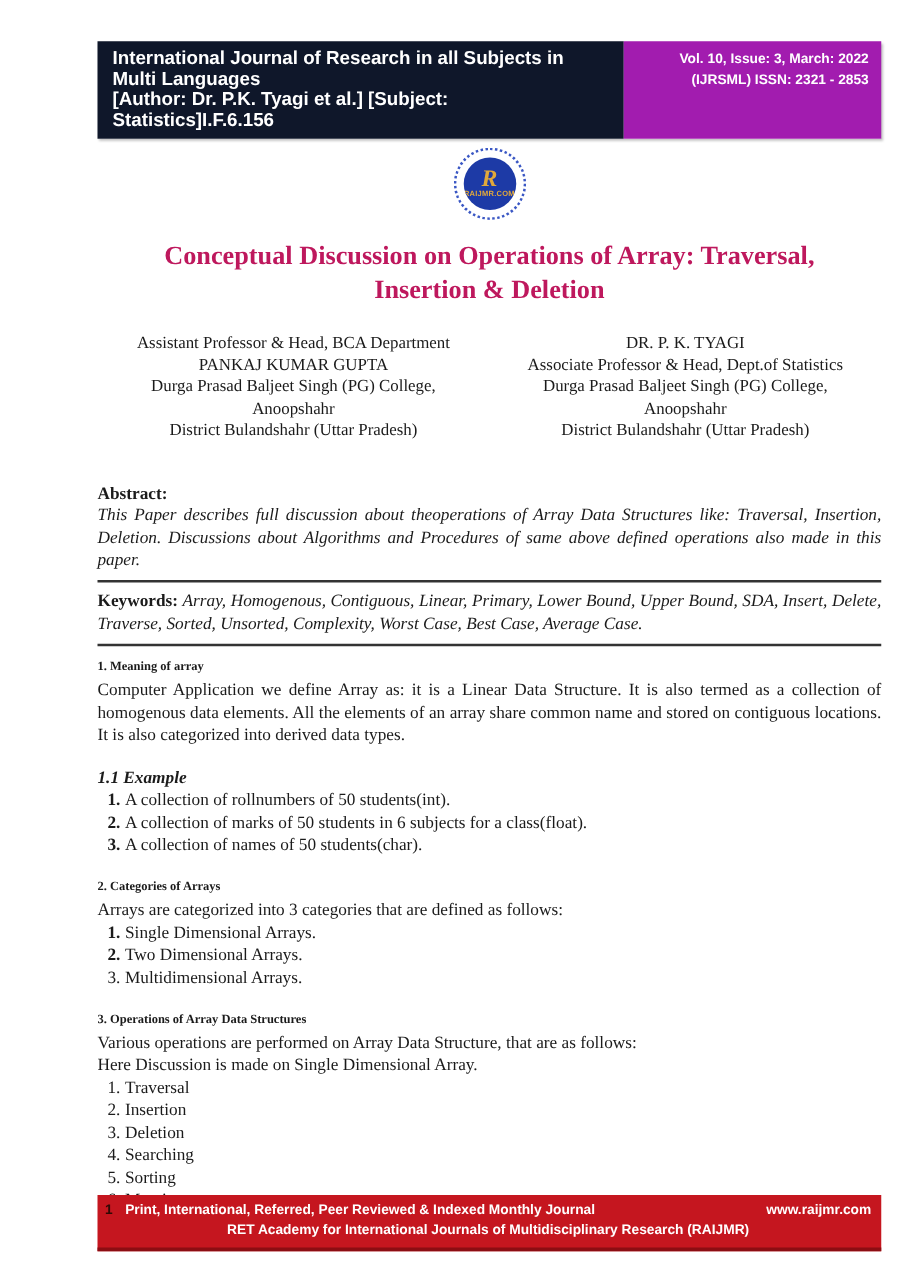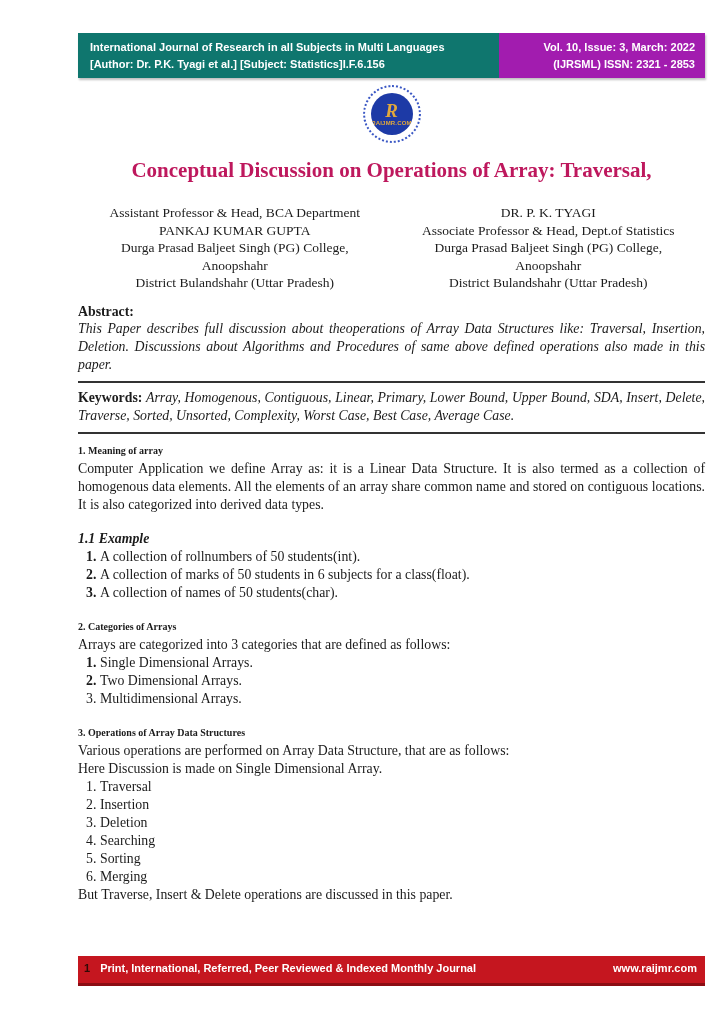--- a/index.html
+++ b/index.html
@@ -9,23 +9,23 @@
     font-family: "Liberation Serif", serif;
     color: #1b1b1b;
     position: relative;
     overflow: hidden;
   }
   .content { position: absolute; left: 78px; top: 0; width: 627px; }
 
   
   .band { display: flex; margin-top: 33px; box-shadow: 1px 2px 2px rgba(0,0,0,.25); }
   .band-left {
-    flex: 1; background: #0f766e; color: #fff;
+    flex: 1; background: #0f172a; color: #fff;
     font-family: "Liberation Sans", sans-serif; font-weight: bold;
-    font-size: 11px; line-height: 16.5px; padding: 6px 12px;
+    font-size: 15px; line-height: 16.5px; padding: 6px 12px;
   }
   .band-right {
     width: 206px; background: #a21caf; color: #fff; text-align: right;
     font-family: "Liberation Sans", sans-serif; font-weight: bold;
     font-size: 11px; line-height: 16.5px; padding: 6px 10px;
   }
 
   
   .logo-wrap { text-align: center; margin-top: 7px; }
   .logo { display: inline-block; width: 58px; height: 58px; position: relative; }
@@ -51,21 +51,21 @@
   .title {
     text-align: center; font-weight: bold; font-size: 21px; line-height: 27px;
     margin-top: 10px; color: #be185d;
   }
 
   
   .authors { display: flex; margin-top: 20px; }
   .author { flex: 1; text-align: center; font-size: 13.5px; line-height: 17.5px; padding: 0 6px; }
 
   
-  .block { margin-top: 12px; }
+  .block { margin-top: 34px; }
   .lbl { font-weight: bold; font-size: 13.8px; }
   .para { font-size: 13.8px; line-height: 18px; text-align: justify; }
   .italic { font-style: italic; }
   .rule { border-top: 2.5px solid #333; margin: 7px 0 6px; }
   .sec-h { font-weight: bold; font-size: 10px; margin-top: 16px; line-height: 18px; }
   .sub-h { font-weight: bold; font-style: italic; font-size: 13.8px; margin-top: 16px; line-height: 18px; }
   .li { display: flex; font-size: 13.8px; line-height: 18px; }
   .li .m { flex: none; width: 22px; padding-left: 8px; }
   .li .m.bold { font-weight: bold; }
 
@@ -102,20 +102,21 @@
       <div class="logo-ring"></div>
       <div class="logo-core">
         <div class="logo-letter">R</div>
         <div class="logo-site">RAIJMR.COM</div>
       </div>
     </div>
   </div>
 
   <div class="title">
     <div>Conceptual Discussion on Operations of Array: Traversal,</div>
+    <div>Insertion &amp; Deletion</div>
   </div>
 
   <div class="authors">
     <div class="author">
       <div>Assistant Professor &amp; Head, BCA Department</div>
       <div>PANKAJ KUMAR GUPTA</div>
       <div>Durga Prasad Baljeet Singh (PG) College,</div>
       <div>Anoopshahr</div>
       <div>District Bulandshahr (Uttar Pradesh)</div>
     </div>
@@ -204,13 +205,14 @@
   <div class="para">But Traverse, Insert &amp; Delete operations are discussed in this paper.</div>
 
 </div>
 
 <div class="footer">
   <div class="footer-l1">
     <span class="footer-pg">1</span>
     <span class="footer-left">Print, International, Referred, Peer Reviewed &amp; Indexed Monthly Journal</span>
     <span>www.raijmr.com</span>
   </div>
+  <div class="footer-l2">RET Academy for International Journals of Multidisciplinary Research (RAIJMR)</div>
 </div>
 
 </body></html>

